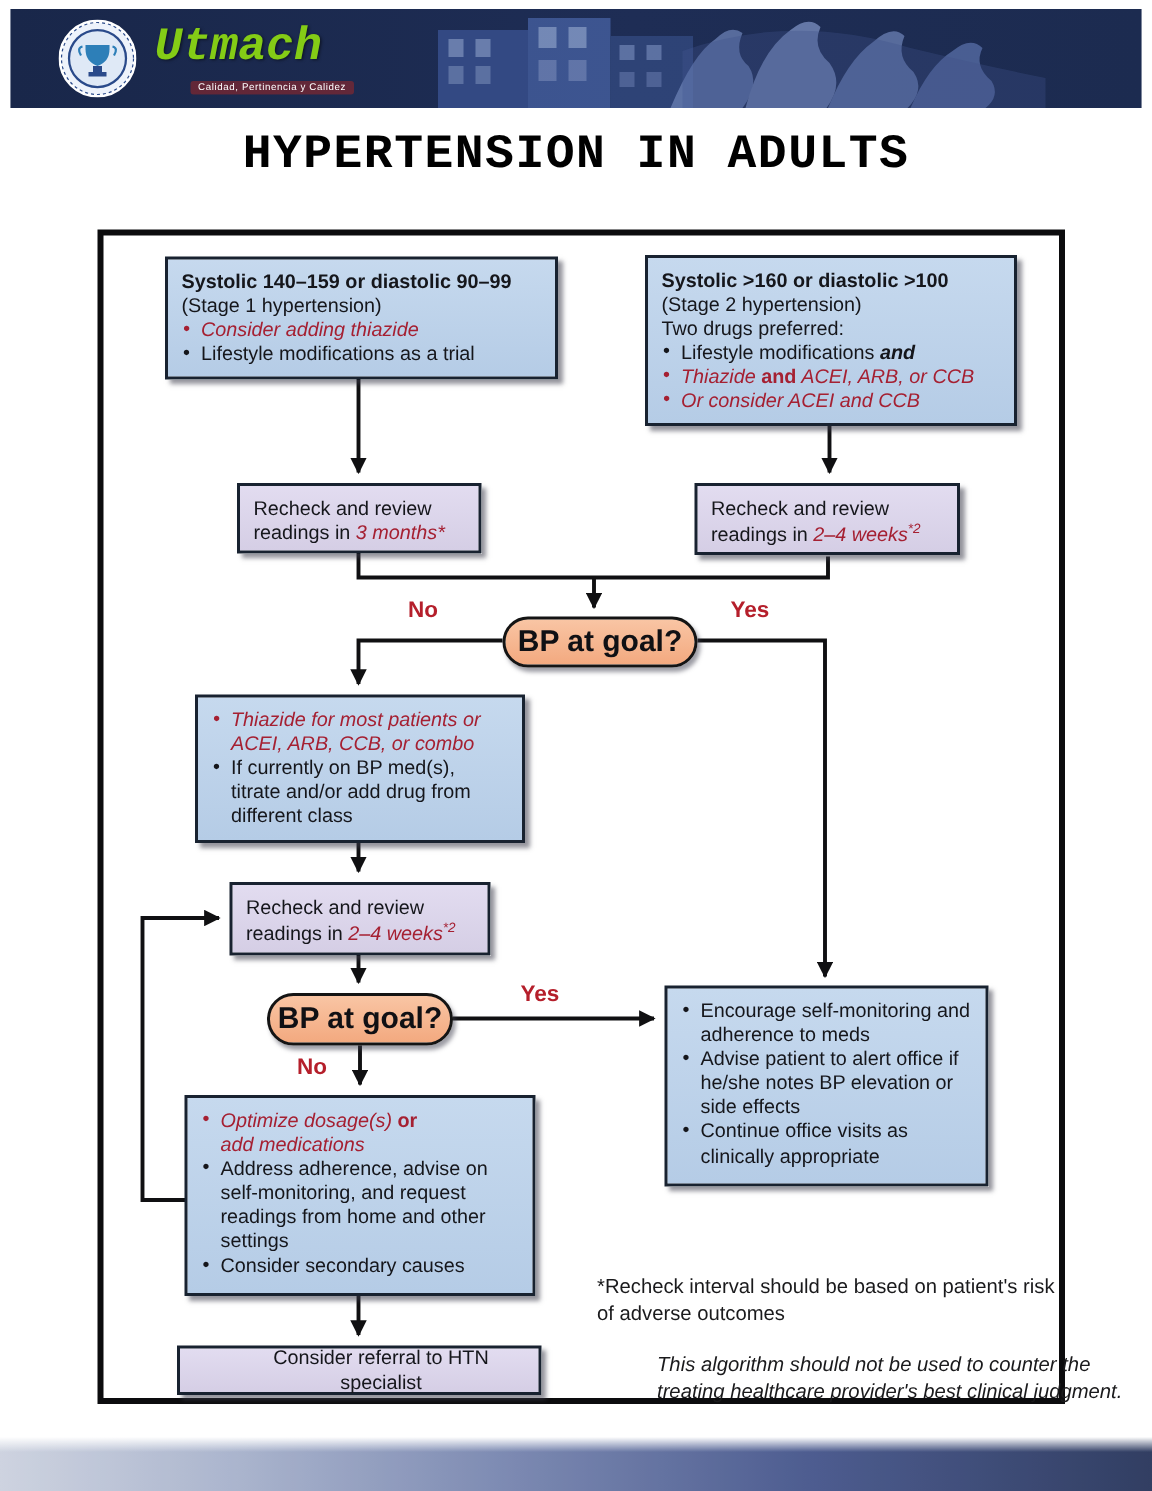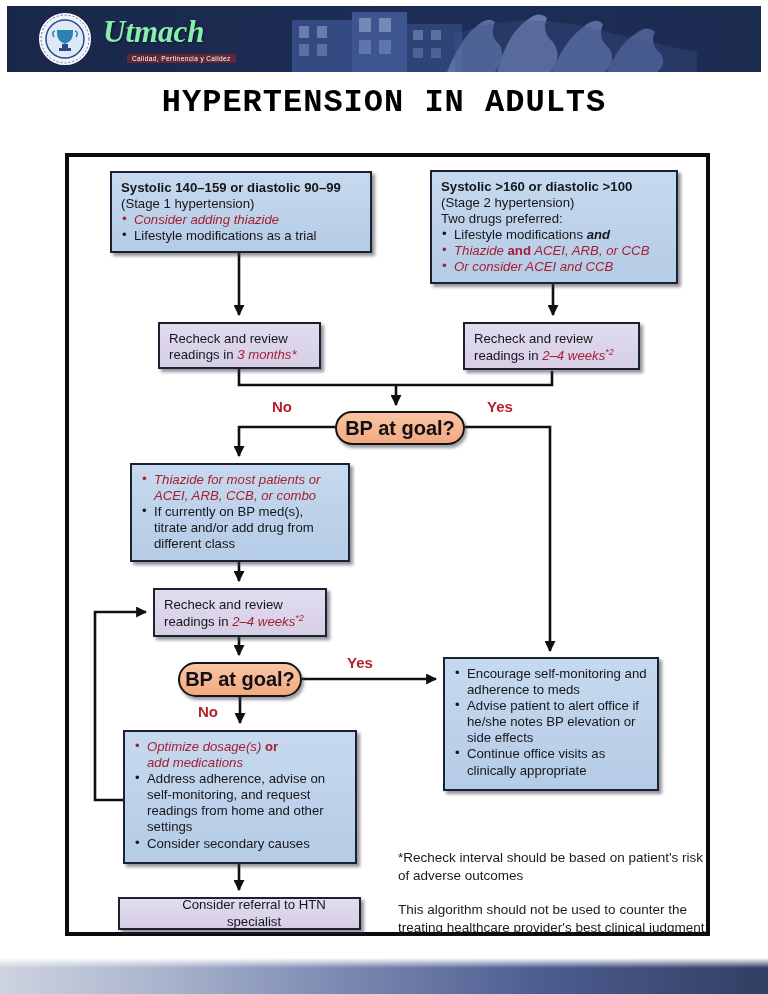--- a/index.html
+++ b/index.html
@@ -3,22 +3,22 @@
 <meta charset="utf-8">
 <style>
   html,body{margin:0;padding:0;background:#ffffff;}
   .page{position:relative;width:768px;height:994px;background:#ffffff;overflow:hidden;
         font-family:"Liberation Sans",sans-serif;}
 
   
   .banner{position:absolute;left:7px;top:6px;width:754px;height:66px;background:#1d2c52;overflow:hidden;}
   .banner-art{position:absolute;left:0;top:0;width:100%;height:100%;}
   .logo{position:absolute;left:32px;top:7px;width:52px;height:52px;}
-  .brand{position:absolute;left:96px;top:8px;color:#86efac;
-         font-family:Liberation Serif, serif;font-style:italic;font-weight:700;font-size:31px;
+  .brand{position:absolute;left:96px;top:8px;color:#84cc16;
+         font-family:Liberation Mono, monospace;font-style:italic;font-weight:700;font-size:31px;
          text-shadow:1px 1px 2px rgba(0,0,0,.5);}
   .tagline{position:absolute;left:120px;top:48px;color:#ffffff;font-size:6.5px;letter-spacing:.4px;
            background:rgba(158,38,38,.55);padding:1px 5px;border-radius:2px;}
 
   
   .title{position:absolute;left:0;top:84px;width:768px;margin:0;text-align:center;color:#000;
          font-family:"Liberation Mono",monospace;font-weight:700;font-size:32px;letter-spacing:1px;}
 
   
   .frame{position:absolute;left:65px;top:153px;width:645px;height:783px;box-sizing:border-box;
@@ -38,21 +38,21 @@
   .bul::before{content:"\2022";position:absolute;left:1px;top:-1px;}
   .bul.rb::before{color:#a52032;}
   .red{color:#a52032;font-style:italic;}
   .redbold{color:#a52032;font-weight:700;}
   .bi{font-weight:700;font-style:italic;}
   .lbl{position:absolute;font-weight:700;font-size:15px;color:#b51f2b;}
   .center{display:flex;align-items:center;justify-content:center;text-align:center;padding-left:38px;}
   sup{font-size:9px;}
 
   .footnote{position:absolute;left:398px;width:312px;font-size:13.5px;line-height:1.3;color:#1a1a1c;}
-  .fitalic{}
+  .fitalic{font-style:italic;margin-left:40px;}
 
   
   .footerband{position:absolute;left:0;bottom:0;width:768px;height:36px;
      background:linear-gradient(90deg,#c9cfdd 0%,#a3aec9 20%,#6d7ca9 45%,#3b4c85 70%,#1c2a52 100%);
      opacity:.9;}
   .footerband::after{content:"";position:absolute;left:0;top:0;width:100%;height:10px;
      background:linear-gradient(180deg,#ffffff,rgba(255,255,255,0));}
 </style>
 </head>
 <body>

